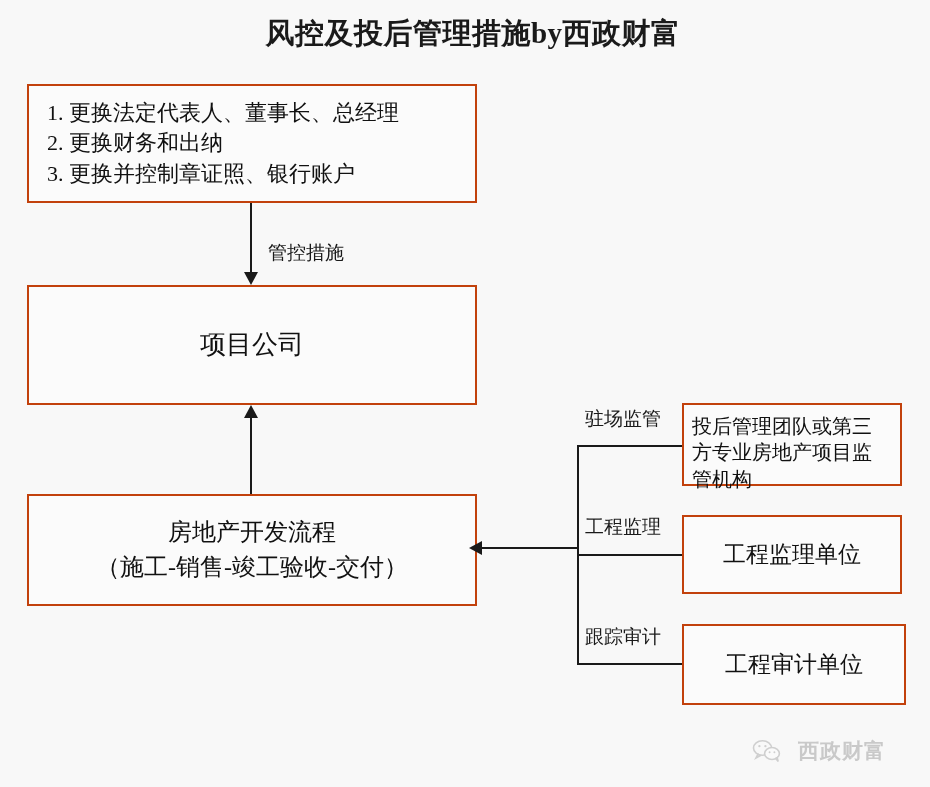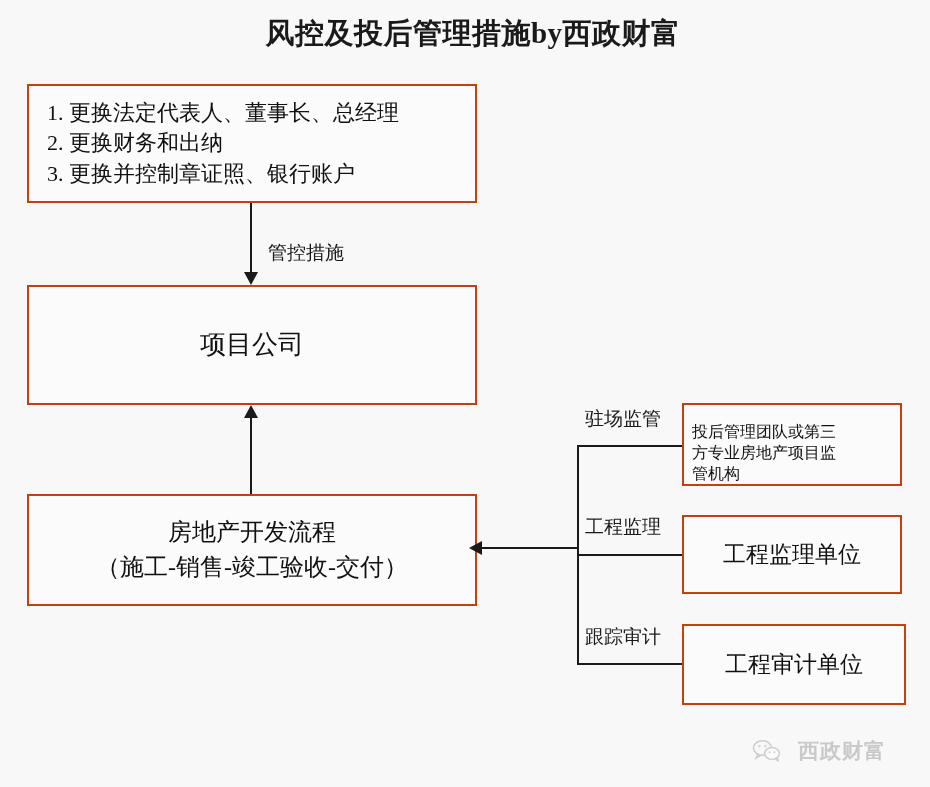--- a/index.html
+++ b/index.html
@@ -75,21 +75,21 @@
     left: 27px;  top: 494px;
     width: 450px; height: 112px;
     font-size: 24px;
   }
   #box-dev-process .box-inner { line-height: 1.45; }
 
   #box-post-invest {
     left: 682px; top: 403px;
     width: 220px; height: 83px;
     padding: 20px 2px 4px 8px;
-    font-size: 16px;
+    font-size: 20px;
   }
   #box-post-invest .box-inner { line-height: 1.32; }
 
   #box-supervision-unit {
     left: 682px; top: 515px;
     width: 220px; height: 79px;
     font-size: 23px;
   }
 
   #box-audit-unit {

